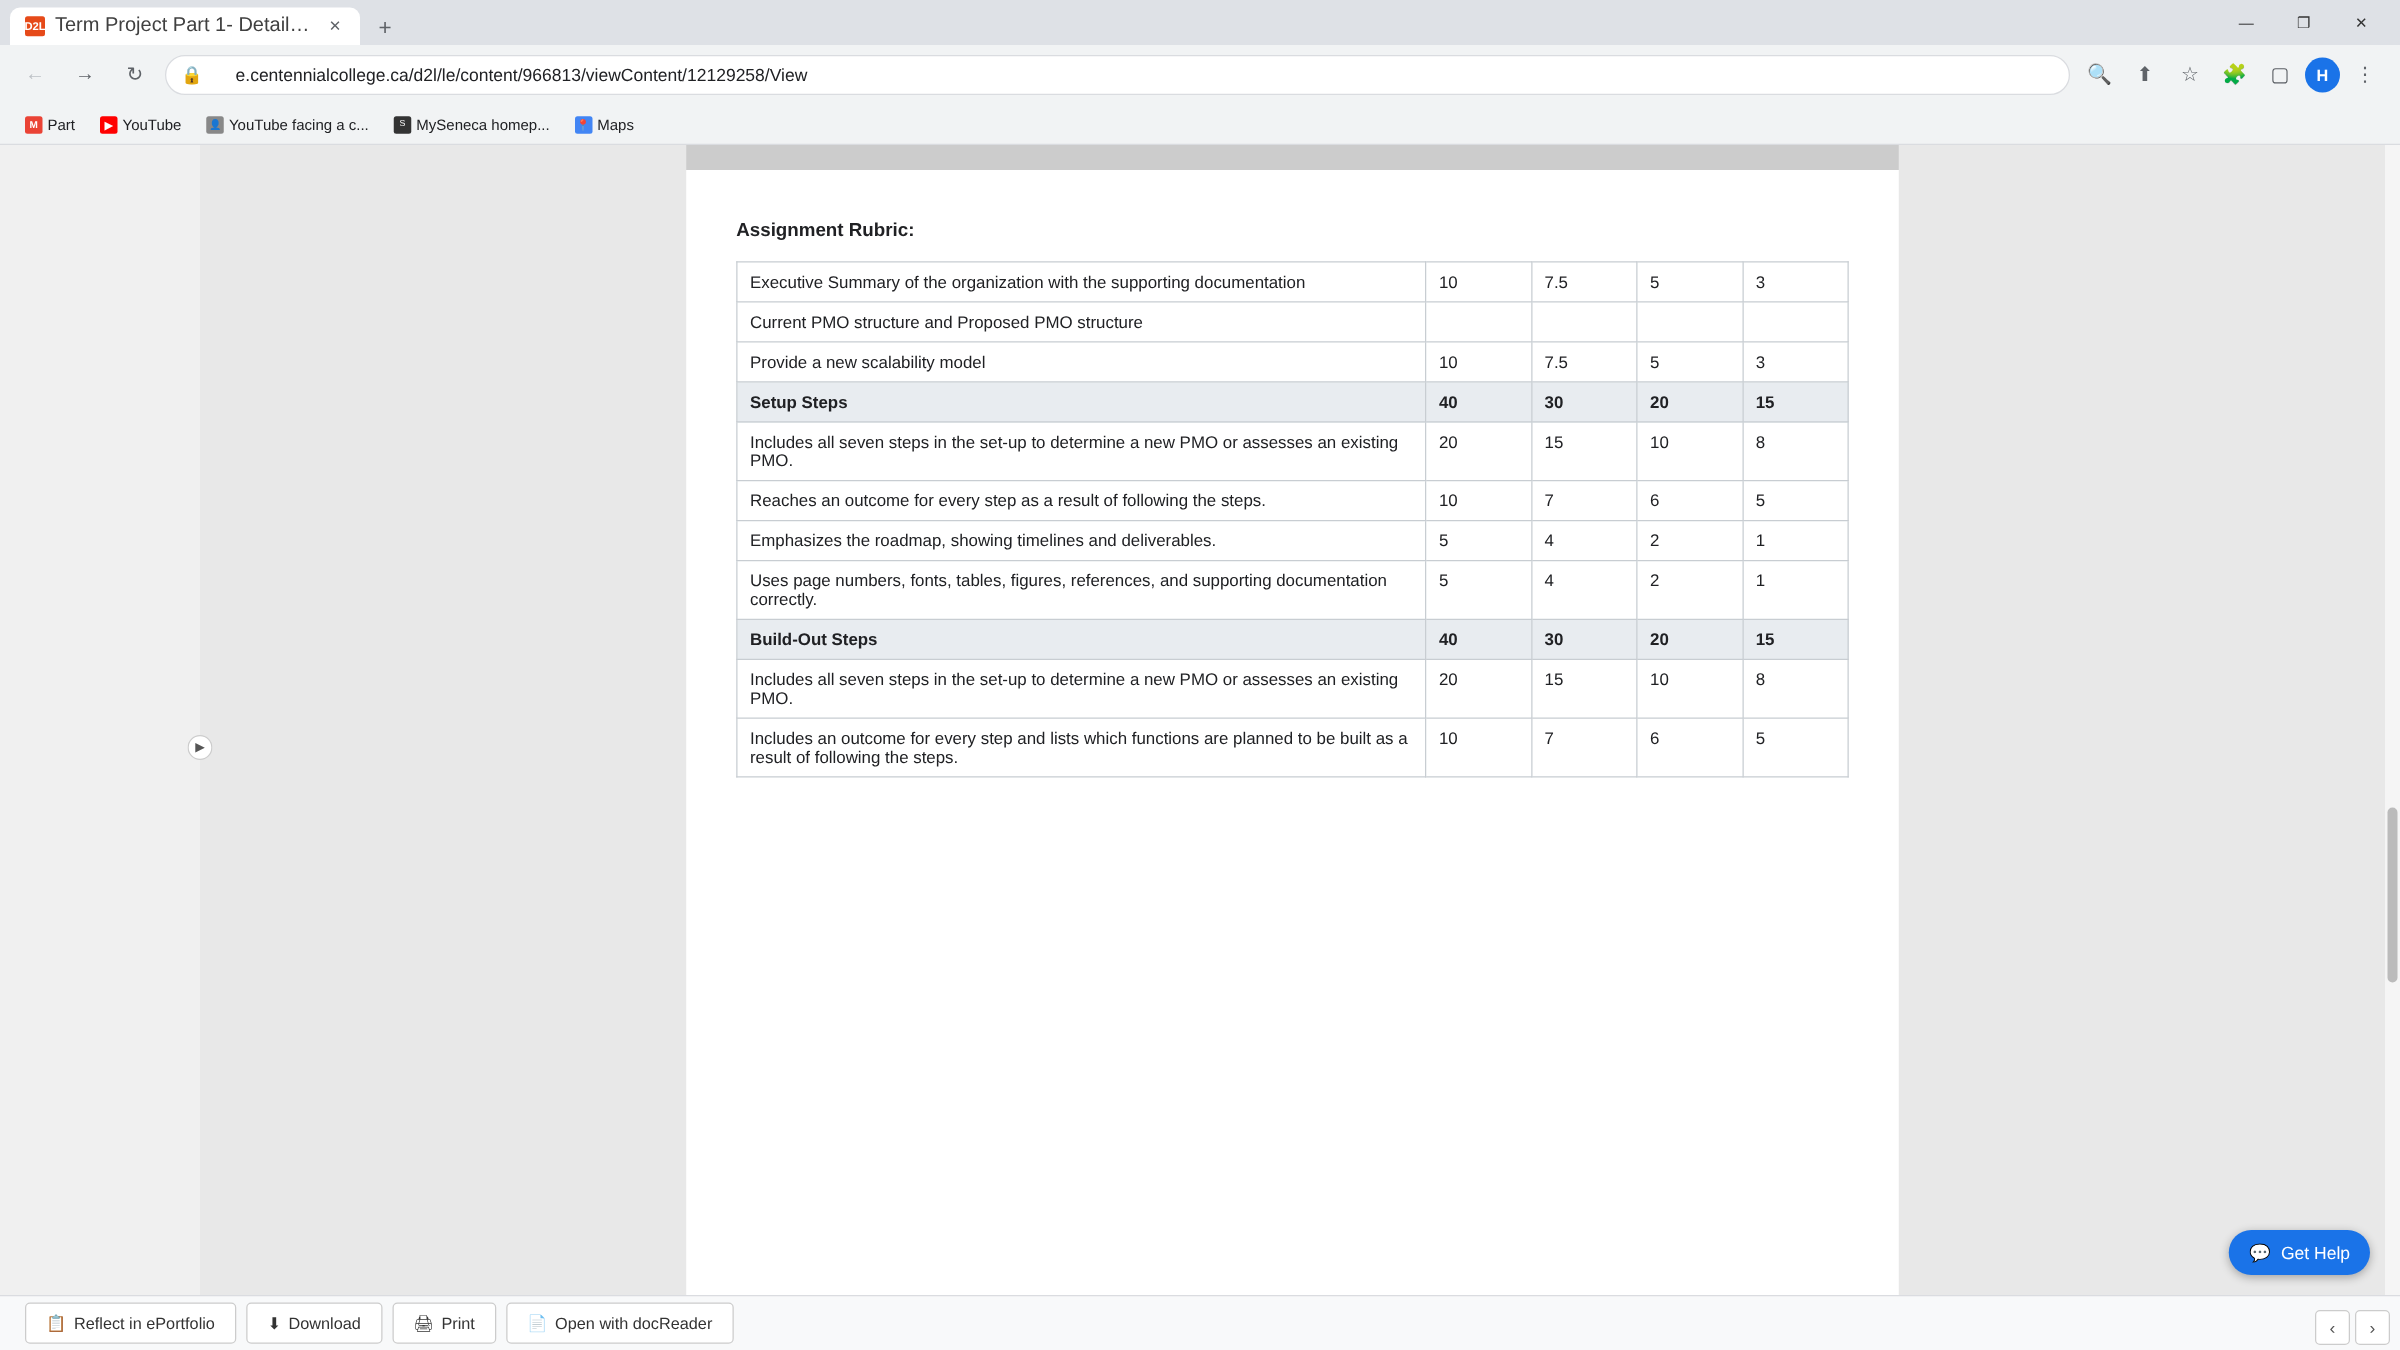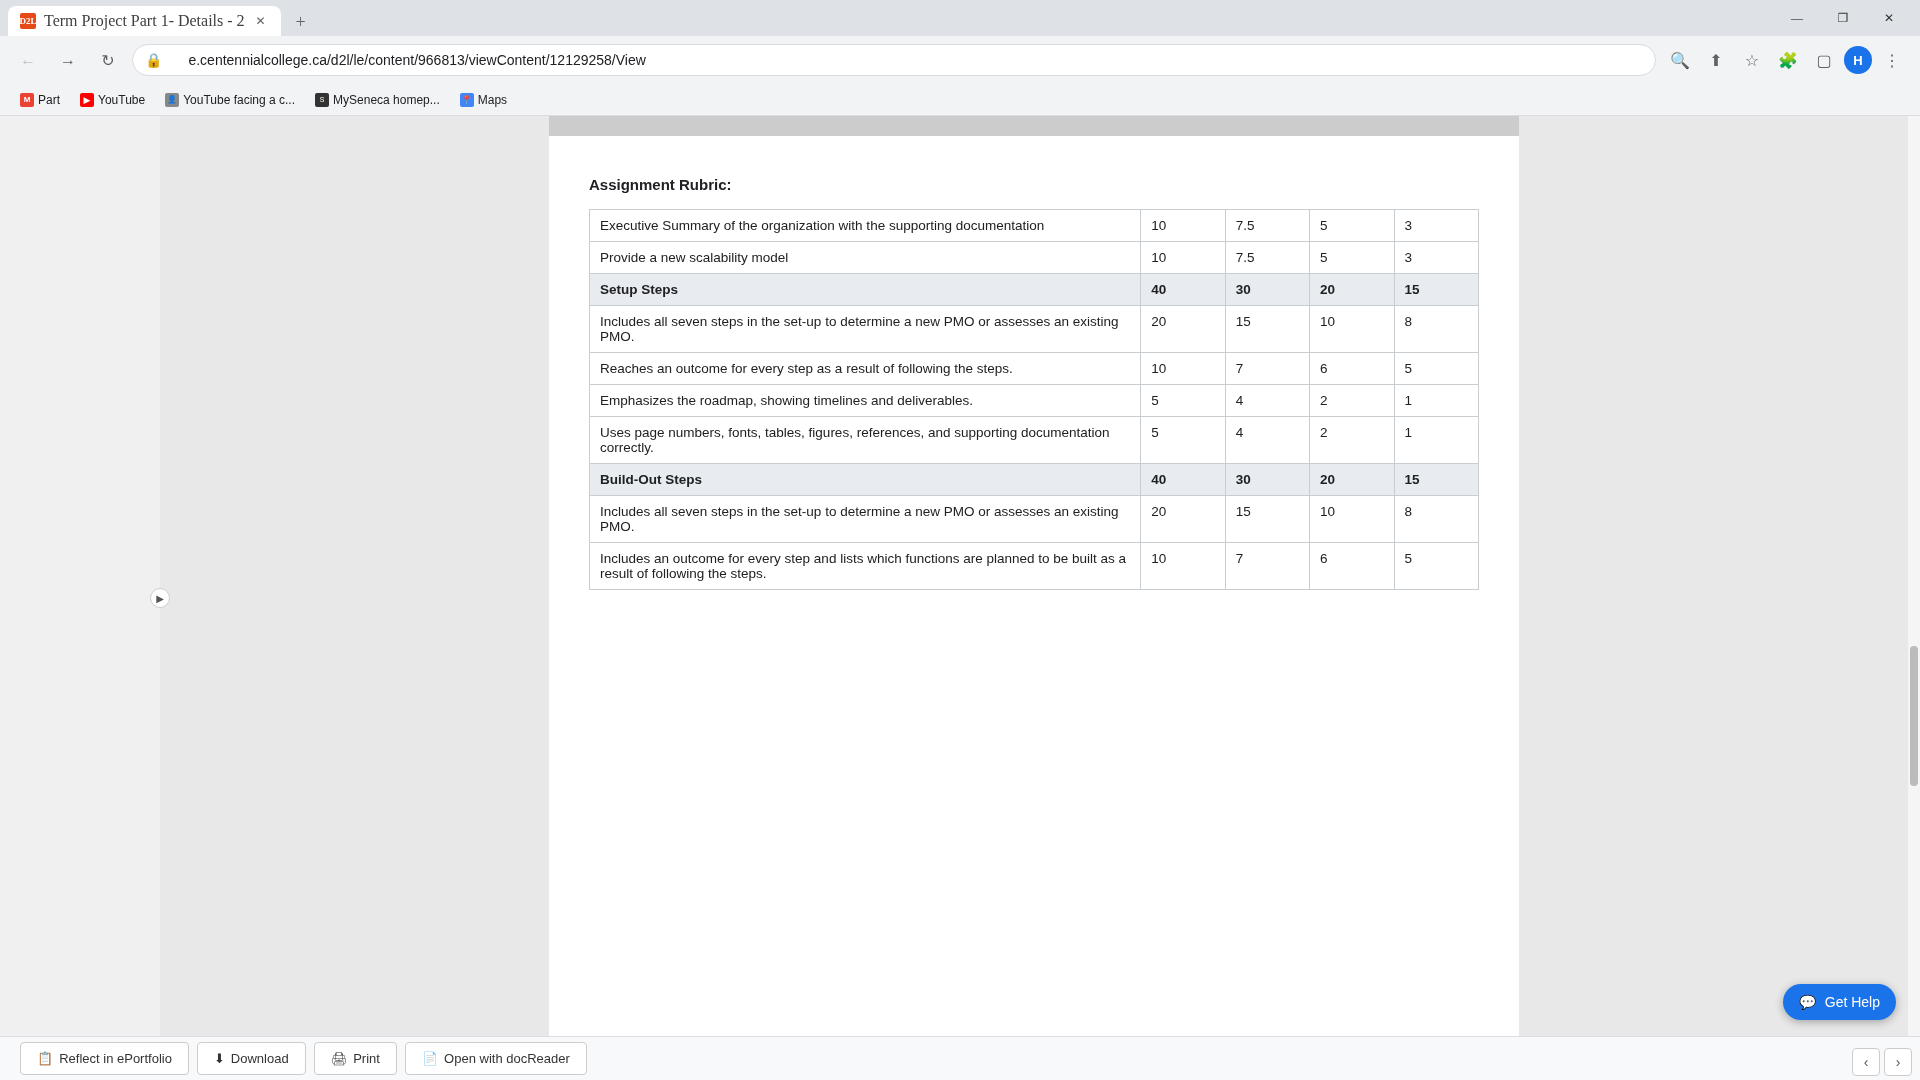--- a/index.html
+++ b/index.html
@@ -6,21 +6,20 @@
     body { font-family: Arial, sans-serif; background: #f1f3f4; font-size: 14px; width: 1920px; height: 1080px; overflow: hidden; }
 
     
     .titlebar {
       background: #dee1e6;
       height: 36px;
       display: flex;
       align-items: flex-start;
       padding: 0 8px;
       gap: 0;
-      font-family: Liberation Serif, serif;
     }
     .tab-area {
       display: flex;
       align-items: flex-end;
       height: 100%;
       gap: 2px;
     }
     .tab {
       background: #ffffff;
       height: 30px;
@@ -408,20 +407,27 @@
         <div class="section-heading">Assignment Rubric:</div>
 
         <table class="rubric-table">
           <tbody id="rubric-tbody">
               <tr>
                 <td>Executive Summary of the organization with the supporting documentation</td>
                 <td>10</td>
                 <td>7.5</td>
                 <td>5</td>
                 <td>3</td>
+              </tr>
+              <tr>
+                <td>Current PMO structure and Proposed PMO structure</td>
+                <td></td>
+                <td></td>
+                <td></td>
+                <td></td>
               </tr>
               <tr>
                 <td>Provide a new scalability model</td>
                 <td>10</td>
                 <td>7.5</td>
                 <td>5</td>
                 <td>3</td>
               </tr>
               <tr style="background-color: rgb(232, 236, 240);">
                 <td class="row-header">Setup Steps</td>

